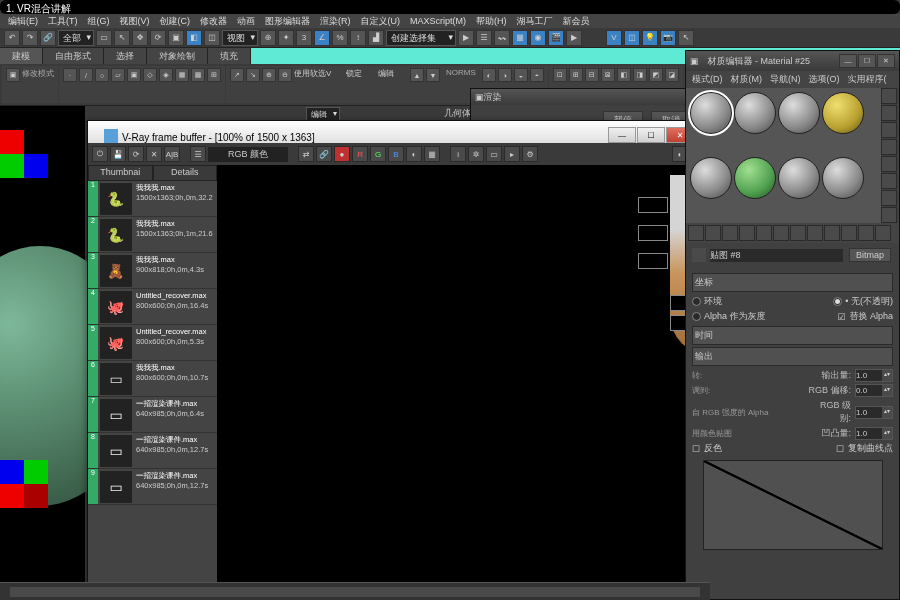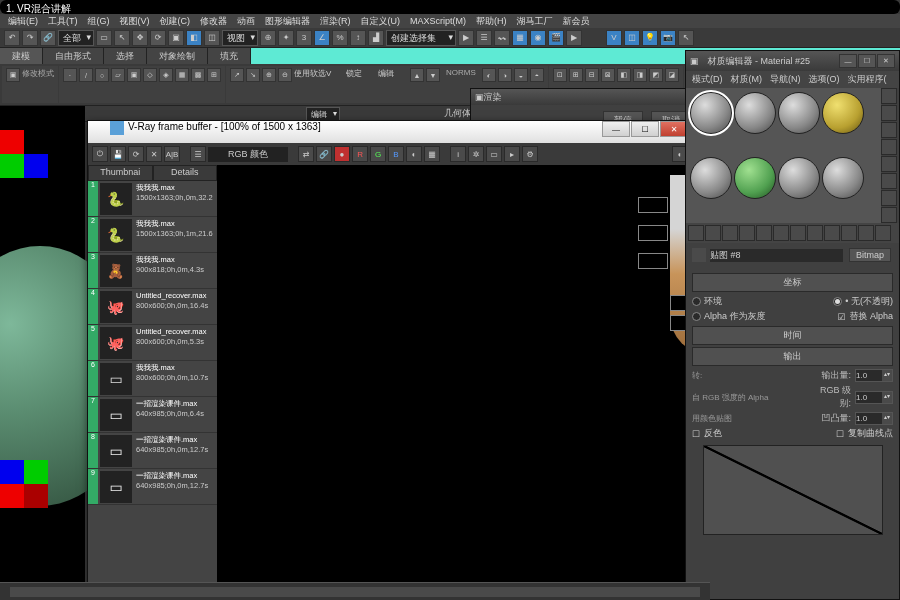--- a/index.html
+++ b/index.html
@@ -23,21 +23,21 @@
 
 
 .viewport { position:absolute; left:0; top:106px; width:85px; height:480px; background:#000; }
 .sphere { position:absolute; left:-60px; top:140px; width:200px; height:260px; border-radius:50%; background:radial-gradient(circle at 35% 30%, #7eb89a 0%, #5a8c70 40%, #2d4a38 100%); }
 .colorblocks { position:absolute; left:0; top:130px; }
 .cb { width:24px; height:24px; }
 .cb.r{background:#e00;} .cb.g{background:#0c0;} .cb.b{background:#00e;}
 
 
 .vfb { position:absolute; left:87px; top:120px; width:624px; height:478px; background:#444; border:1px solid #111; box-shadow:0 2px 8px rgba(0,0,0,.5); }
-.vfb-title { background:linear-gradient(#fff,#e0e0e0); color:#000; height:22px; display:flex; align-items:flex-start; padding:0 22px; font-size:10px; }
+.vfb-title { background:linear-gradient(#fff,#e0e0e0); color:#000; height:22px; display:flex; align-items:flex-end; padding:0 16px; font-size:10px; }
 .vfb-title .icon { width:14px; height:14px; background:#5aa0d8; margin-right:4px; }
 .vfb-title .winbtns { margin-left:auto; display:flex; }
 .vfb-title .wbtn { width:28px; height:16px; background:linear-gradient(#f0f0f0,#d0d0d0); border:1px solid #999; margin-left:1px; display:flex; align-items:center; justify-content:center; font-size:8px; }
 .vfb-title .wbtn.close { background:linear-gradient(#e07060,#c04030); color:#fff; }
 .vfb-tools { background:#3a3a3a; height:22px; display:flex; align-items:center; padding:0 4px; gap:2px; }
 .vfb-tools .t { width:16px; height:16px; background:#4a4a4a; border:1px solid #2a2a2a; display:flex; align-items:center; justify-content:center; font-size:8px; cursor:pointer; }
 .vfb-tools .sep { width:6px; }
 .vfb-tools .t.r{color:#f55;} .vfb-tools .t.g{color:#5f5;} .vfb-tools .t.b{color:#59f;} .vfb-tools .t.red{background:#c03030;}
 .vfb-tools .dd { background:#222; padding:1px 20px; font-size:9px; min-width:80px; }
 .vfb-body { display:flex; height:434px; }
@@ -61,21 +61,21 @@
 .medit-slots { display:flex; flex-wrap:wrap; padding:4px; gap:2px; background:#555; }
 .slot { width:42px; height:42px; background:radial-gradient(circle at 35% 30%,#ddd,#888 60%,#444); border-radius:50%; border:1px solid #222; }
 .slot.sel { outline:2px solid #fff; }
 .slot.y { background:radial-gradient(circle at 35% 30%,#f0e070,#b8a030 60%,#605010); }
 .slot.g { background:radial-gradient(circle at 35% 30%,#a0e090,#50a050 60%,#205020); }
 .slot-side { width:18px; display:flex; flex-direction:column; gap:1px; }
 .slot-side .sb { width:16px; height:16px; background:#4a4a4a; border:1px solid #2a2a2a; }
 .medit-tools { display:flex; gap:1px; padding:2px; background:#444; flex-wrap:wrap; }
 .medit-tools .mb { width:16px; height:16px; background:#4a4a4a; border:1px solid #2a2a2a; }
 .medit-panel { padding:4px 6px; background:#404040; }
-.panel-head { background:#505050; text-align:center; padding:2px; font-size:9px; margin:2px 0; border:1px solid #2a2a2a; }
+.panel-head { background:#505050; padding:2px; font-size:9px; margin:2px 0; border:1px solid #2a2a2a; }
 .param-row { display:flex; align-items:center; gap:4px; padding:1px 0; font-size:9px; }
 .param-row .lbl { flex:1; text-align:right; color:#bbb; }
 .spinner { background:#2a2a2a; border:1px solid #555; width:38px; height:13px; display:flex; }
 .spinner .val { flex:1; text-align:left; font-size:8px; line-height:12px; }
 .spinner .ar { width:10px; background:#4a4a4a; font-size:6px; text-align:center; }
 .curve { width:180px; height:90px; background:#505050; border:1px solid #222; margin:4px auto; position:relative; }
 .curve .line { position:absolute; left:0; bottom:0; width:100%; height:100%; background:linear-gradient(to top right, transparent 49%, #000 49.5%, #000 50.5%, transparent 51%); }
 .radio { display:flex; align-items:center; gap:3px; }
 .radio .dot { width:9px; height:9px; border-radius:50%; border:1px solid #888; background:#2a2a2a; }
 .radio .dot.on::after { content:""; display:block; width:5px; height:5px; background:#ddd; border-radius:50%; margin:1px; }
@@ -490,20 +490,29 @@
         <div class="param-row">
           <span style="font-size:8px;color:#999">转:</span>
           <div style="flex:1"></div>
           <span class="lbl">输出量:</span>
           <div class="spinner">
             <div class="val">1.0</div>
             <div class="ar">▴▾</div>
           </div>
         </div>
         <div class="param-row">
+          <span style="font-size:8px;color:#999">调到:</span>
+          <div style="flex:1"></div>
+          <span class="lbl">RGB 偏移:</span>
+          <div class="spinner">
+            <div class="val">0.0</div>
+            <div class="ar">▴▾</div>
+          </div>
+        </div>
+        <div class="param-row">
           <span style="font-size:8px;color:#999">自 RGB 强度的 Alpha</span>
           <div style="flex:1"></div>
           <span class="lbl">RGB 级别:</span>
           <div class="spinner">
             <div class="val">1.0</div>
             <div class="ar">▴▾</div>
           </div>
         </div>
         <div class="param-row">
           <span style="font-size:8px;color:#999">用颜色贴图</span>

